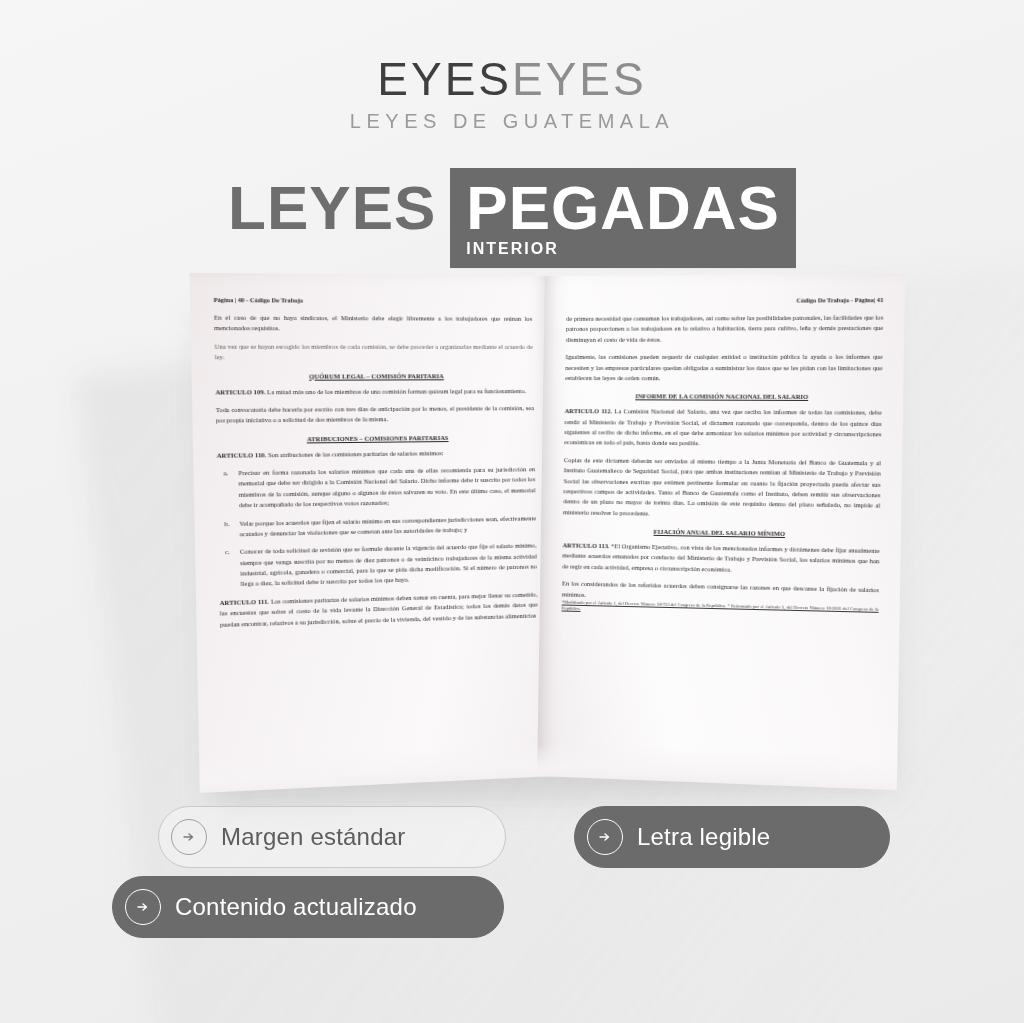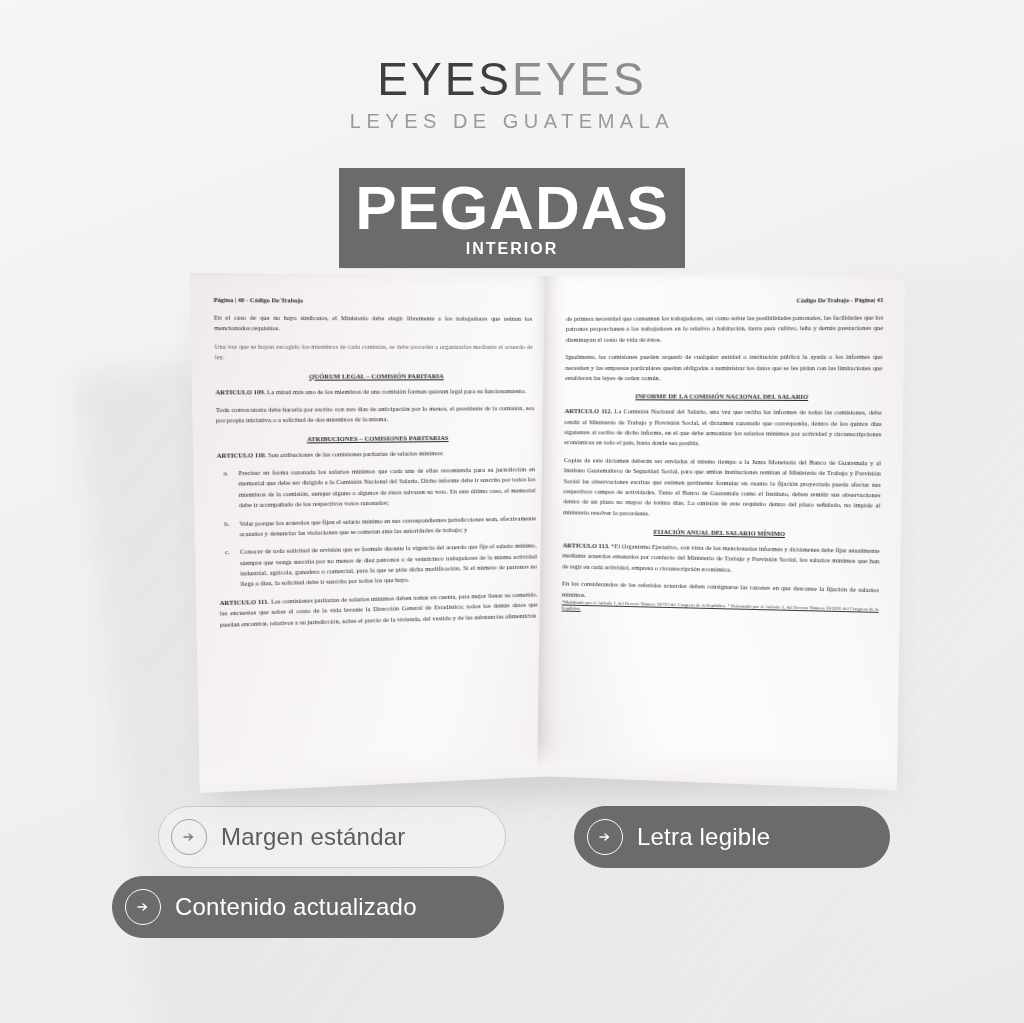--- a/index.html
+++ b/index.html
@@ -79,21 +79,21 @@
     color: #6e6e6e;
     letter-spacing: 1px;
     line-height: 80px;
     padding-right: 14px;
   }
   .hl-box {
     background: #6b6b6b;
     padding: 6px 16px 10px 16px;
     display: flex;
     flex-direction: column;
-    align-items: center;
+    align-items: flex-start;
     box-shadow: 0 1px 0 rgba(0,0,0,0.04);
   }
   .hl-box-main {
     font-size: 62px;
     font-weight: 700;
     color: #ffffff;
     letter-spacing: 1px;
     line-height: 68px;
   }
   .hl-box-sub {
@@ -262,20 +262,21 @@
 <div class="stage">
   <div class="diag-shadow"></div>
 
   <div class="brand">
     <div class="brand-word"><span>EYES</span><span class="light">EYES</span></div>
     <div class="brand-sub">LEYES DE GUATEMALA</div>
   </div>
 
   <div class="headline">
     <div class="headline-inner">
+      <div class="hl-left">LEYES</div>
       <div class="hl-box">
         <div class="hl-box-main">PEGADAS</div>
         <div class="hl-box-sub">INTERIOR</div>
       </div>
     </div>
   </div>
 
   <div class="book">
     <div class="book-shadow"></div>
 

